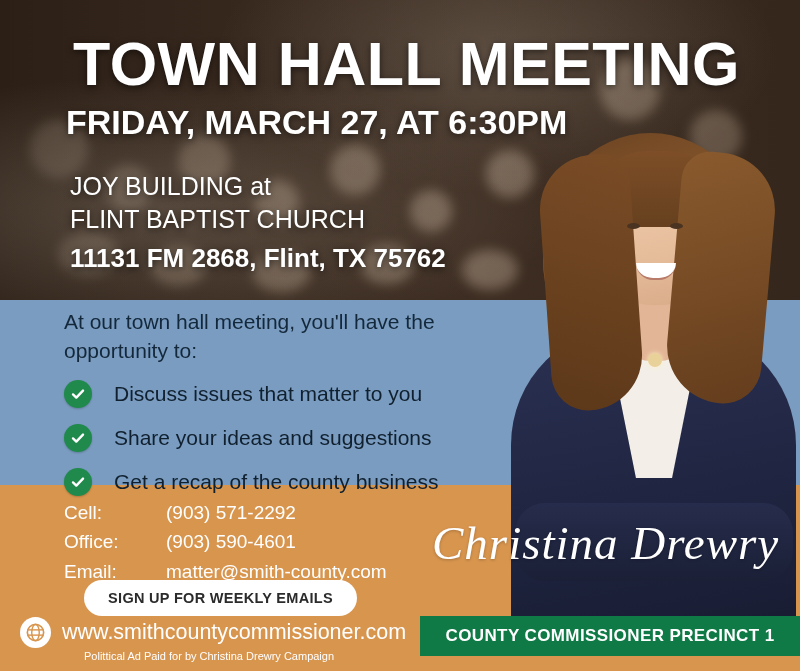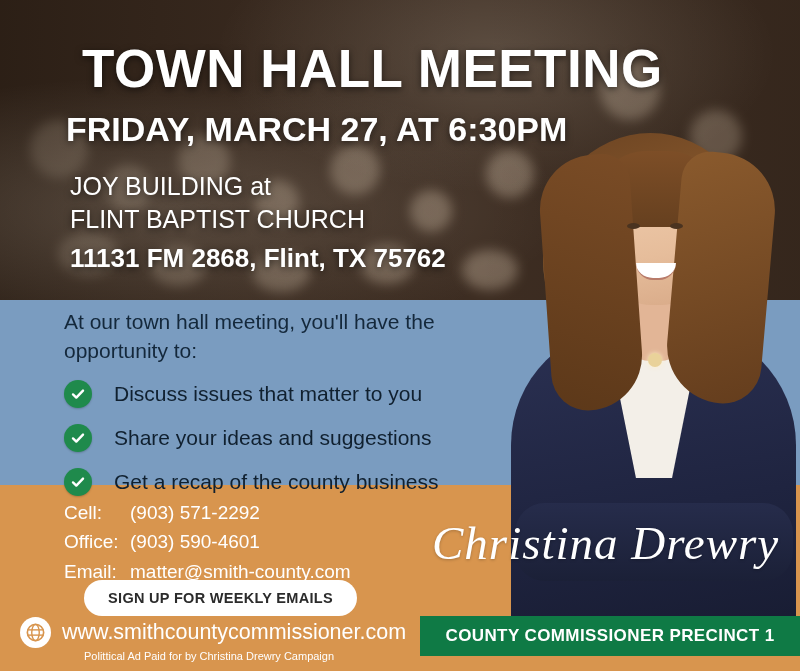--- a/index.html
+++ b/index.html
@@ -76,25 +76,25 @@
   .headline-block {
     position: absolute;
     left: 66px;
     top: 26px;
     width: 700px;
     z-index: 6;
     color: #ffffff;
     text-shadow: 0 2px 7px rgba(0,0,0,0.55);
   }
   .h-title {
-    font-size: 53px;
+    font-size: 61px;
     font-weight: 700;
     letter-spacing: 0.5px;
     line-height: 1.02;
-    margin: 16px;
+    margin: 7px;
   }
   .h-sub {
     font-size: 34px;
     font-weight: 700;
     margin: 10px 0 0 0;
     line-height: 1.05;
   }
   .venue-block {
     position: absolute;
     left: 70px;
@@ -160,21 +160,21 @@
   
   .contact {
     position: absolute;
     left: 64px;
     top: 498px;
     z-index: 6;
     color: #ffffff;
     font-size: 19px;
     line-height: 1.55;
   }
-  .contact-row { display: flex; }
+  .contact-row { display: flex; gap: 36px; }
   .contact-key { width: 66px; flex: 0 0 auto; }
   .signup-btn {
     position: absolute;
     left: 84px;
     top: 580px;
     z-index: 7;
     width: 273px;
     height: 36px;
     border-radius: 18px;
     background: #ffffff;

